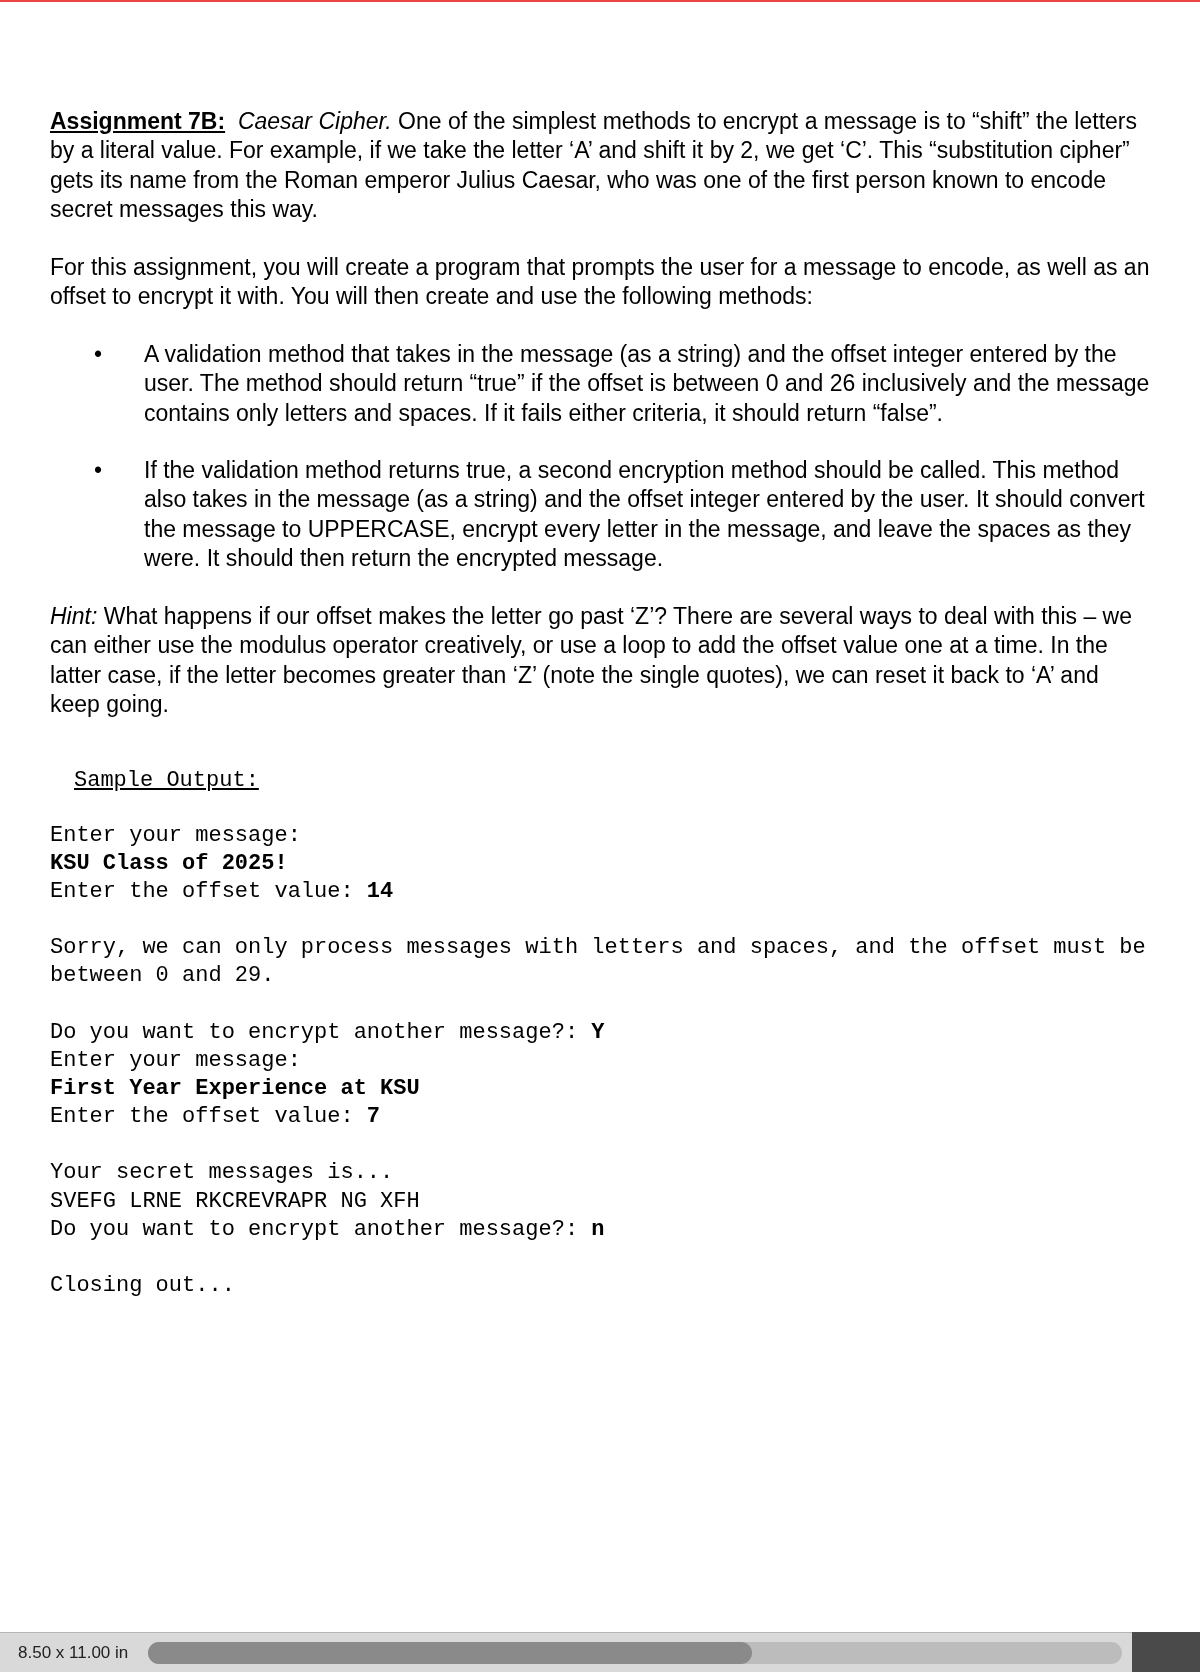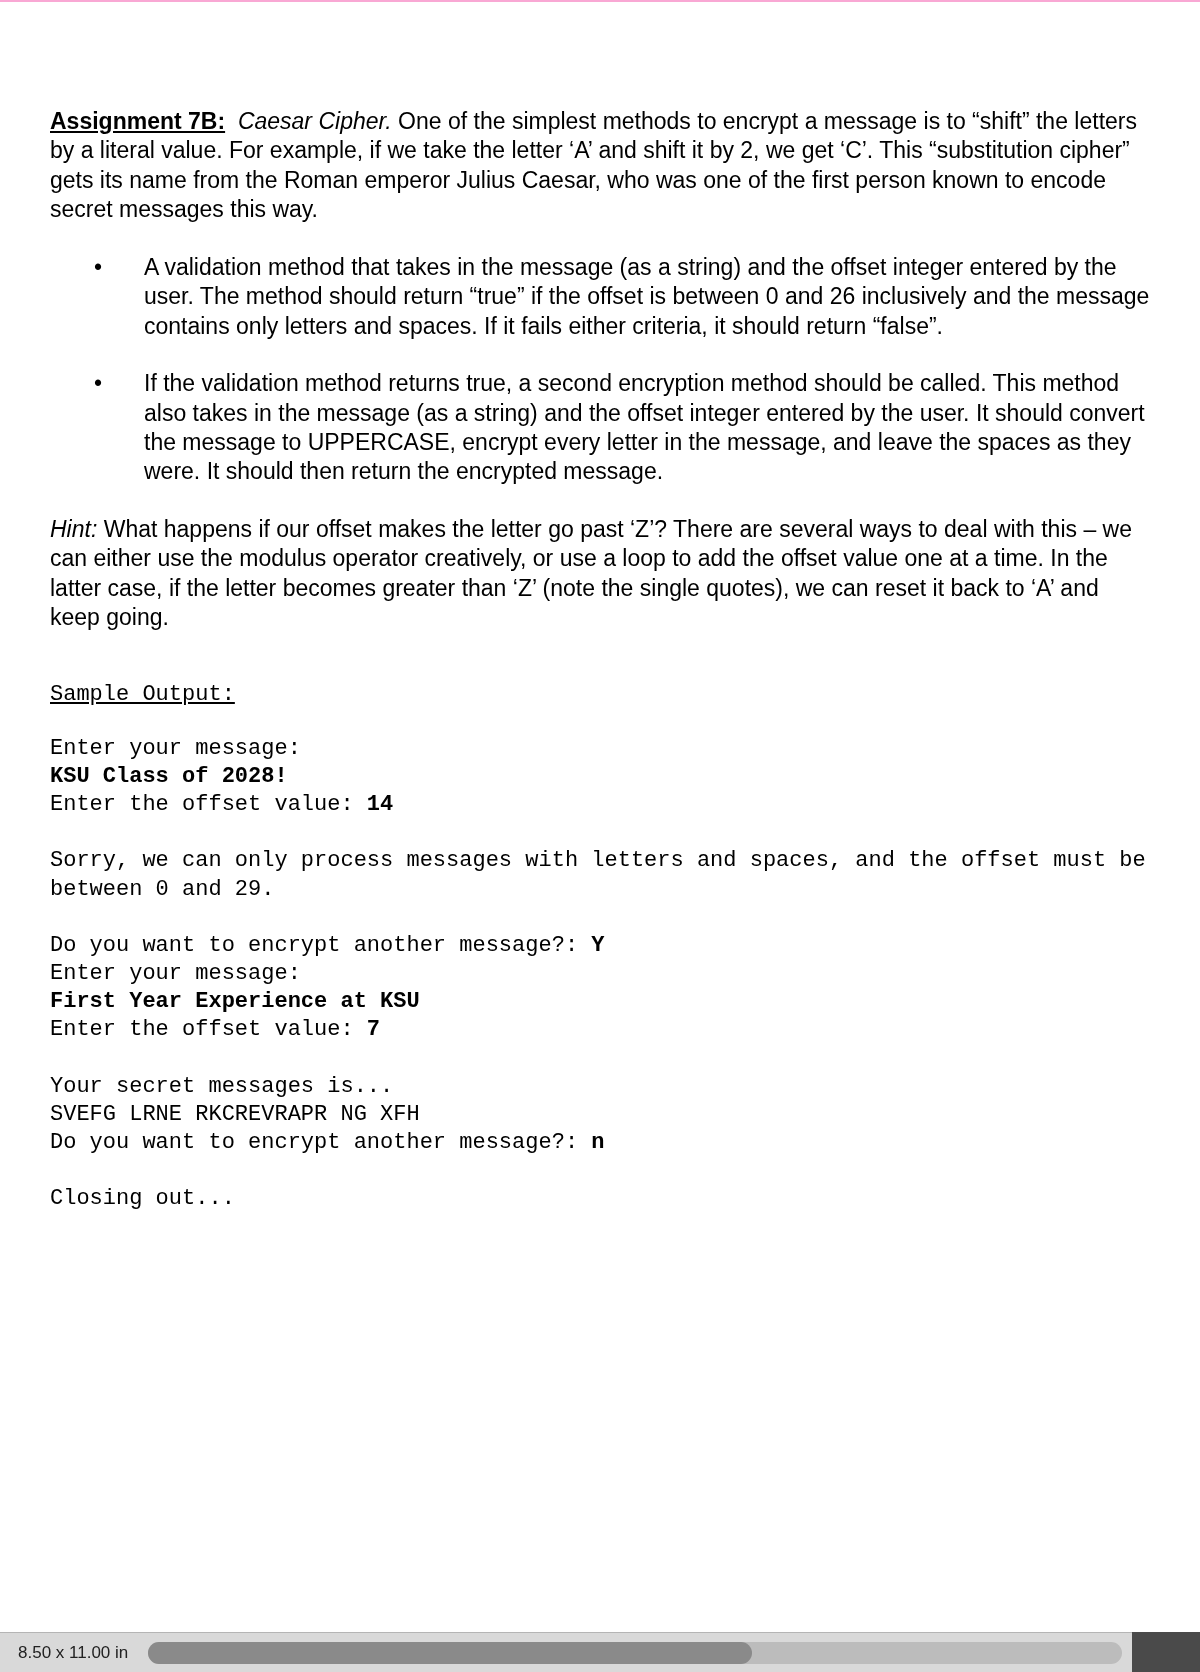--- a/index.html
+++ b/index.html
@@ -11,21 +11,21 @@
     width: 1200px;
     height: 1672px;
     position: relative;
   }
   .viewer {
     position: absolute;
     top: 0; left: 0;
     width: 1200px;
     height: 1632px;
     background: #fff;
-    border-top: 2px solid #f9a8d4;
+    border-top: 2px solid #ef4444;
     overflow: hidden;
   }
   .page {
     padding: 105px 50px 40px 50px;
     color: #000;
     font-size: 23px;
     line-height: 1.28;
   }
   .title {
     font-weight: bold;
@@ -59,20 +59,21 @@
   }
   .hint {
     margin-bottom: 28px;
   }
   .sample-label {
     font-family: "Courier New", monospace;
     text-decoration: underline;
     font-size: 22px;
     margin-top: 48px;
     margin-bottom: 26px;
+    margin-left: 24px;
   }
   .mono {
     font-family: "Courier New", monospace;
     font-size: 22px;
     white-space: pre-wrap;
     line-height: 1.28;
   }
   .mono b { font-weight: bold; }
   .statusbar {
     position: absolute;
@@ -112,35 +113,36 @@
 </head>
 <body>
 
 <div class="viewer">
   <div class="page">
 
     <p class="para">
       <span class="title">Assignment 7B:</span>&nbsp;&nbsp;<span class="subtitle">Caesar Cipher.</span><span> One of the simplest methods to encrypt a message is to “shift” the letters by a literal value. For example, if we take the letter ‘A’ and shift it by 2, we get ‘C’. This “substitution cipher” gets its name from the Roman emperor Julius Caesar, who was one of the first person known to encode secret messages this way.</span>
     </p>
 
+    <p class="para">For this assignment, you will create a program that prompts the user for a message to encode, as well as an offset to encrypt it with. You will then create and use the following methods:</p>
 
     <ul class="bullets">
       <li>A validation method that takes in the message (as a string) and the offset integer entered by the user. The method should return “true” if the offset is between 0 and 26 inclusively and the message contains only letters and spaces. If it fails either criteria, it should return “false”.</li>
       <li>If the validation method returns true, a second encryption method should be called. This method also takes in the message (as a string) and the offset integer entered by the user. It should convert the message to UPPERCASE, encrypt every letter in the message, and leave the spaces as they were. It should then return the encrypted message.</li>
     </ul>
 
 
     <p class="hint">
       <span class="hint-label">Hint:</span><span> What happens if our offset makes the letter go past ‘Z’? There are several ways to deal with this – we can either use the modulus operator creatively, or use a loop to add the offset value one at a time. In the latter case, if the letter becomes greater than ‘Z’ (note the single quotes), we can reset it back to ‘A’ and keep going.</span>
     </p>
 
     <div class="sample-label">Sample Output:</div>
 
     <div class="mono"><span>Enter your message:</span>
-<b>KSU Class of 2028!</b>
+<b>KSU Class of 2025!</b>
 <span>Enter the offset value: </span><b>14</b>
 
 <span>Sorry, we can only process messages with letters and spaces, and the offset must be between 0 and 29.</span>
 
 <span>Do you want to encrypt another message?: </span><b>Y</b>
 <span>Enter your message:</span>
 <b>First Year Experience at KSU</b>
 <span>Enter the offset value: </span><b>7</b>
 
 <span>Your secret messages is...</span>

